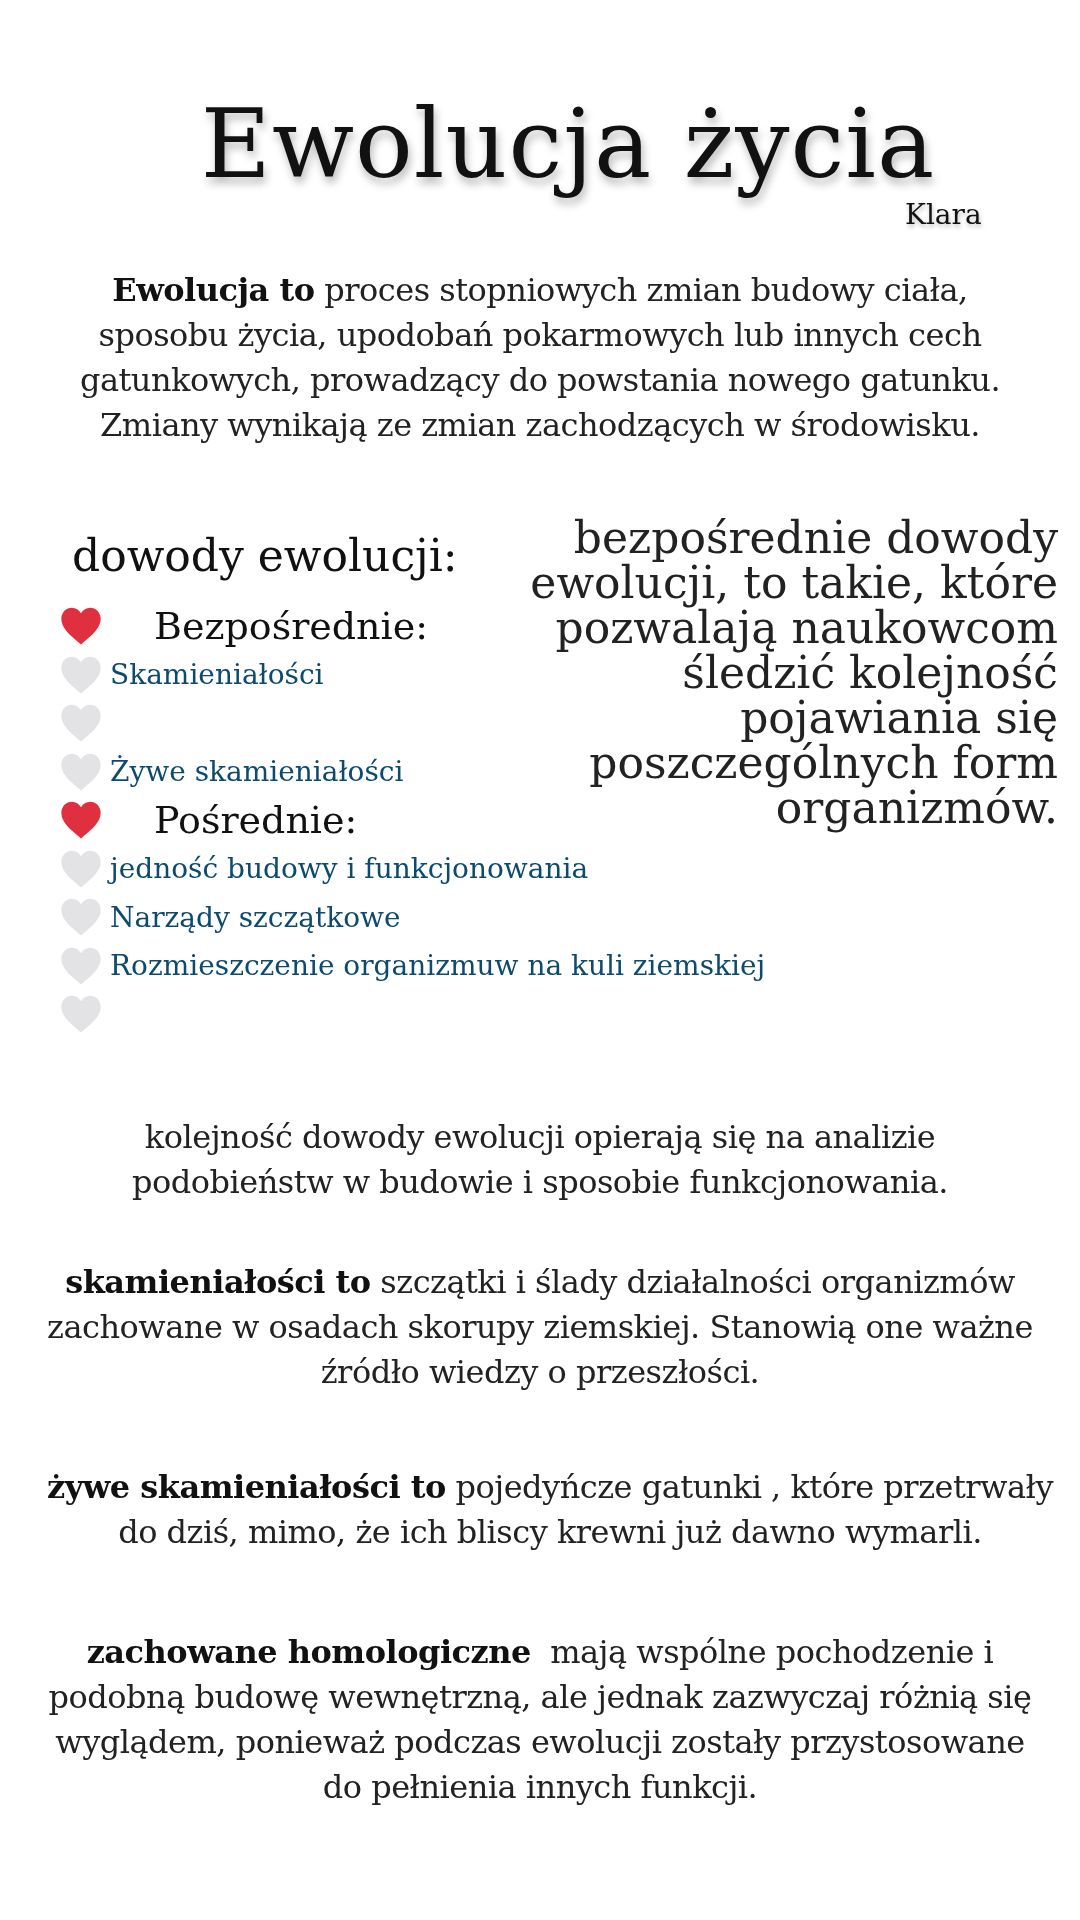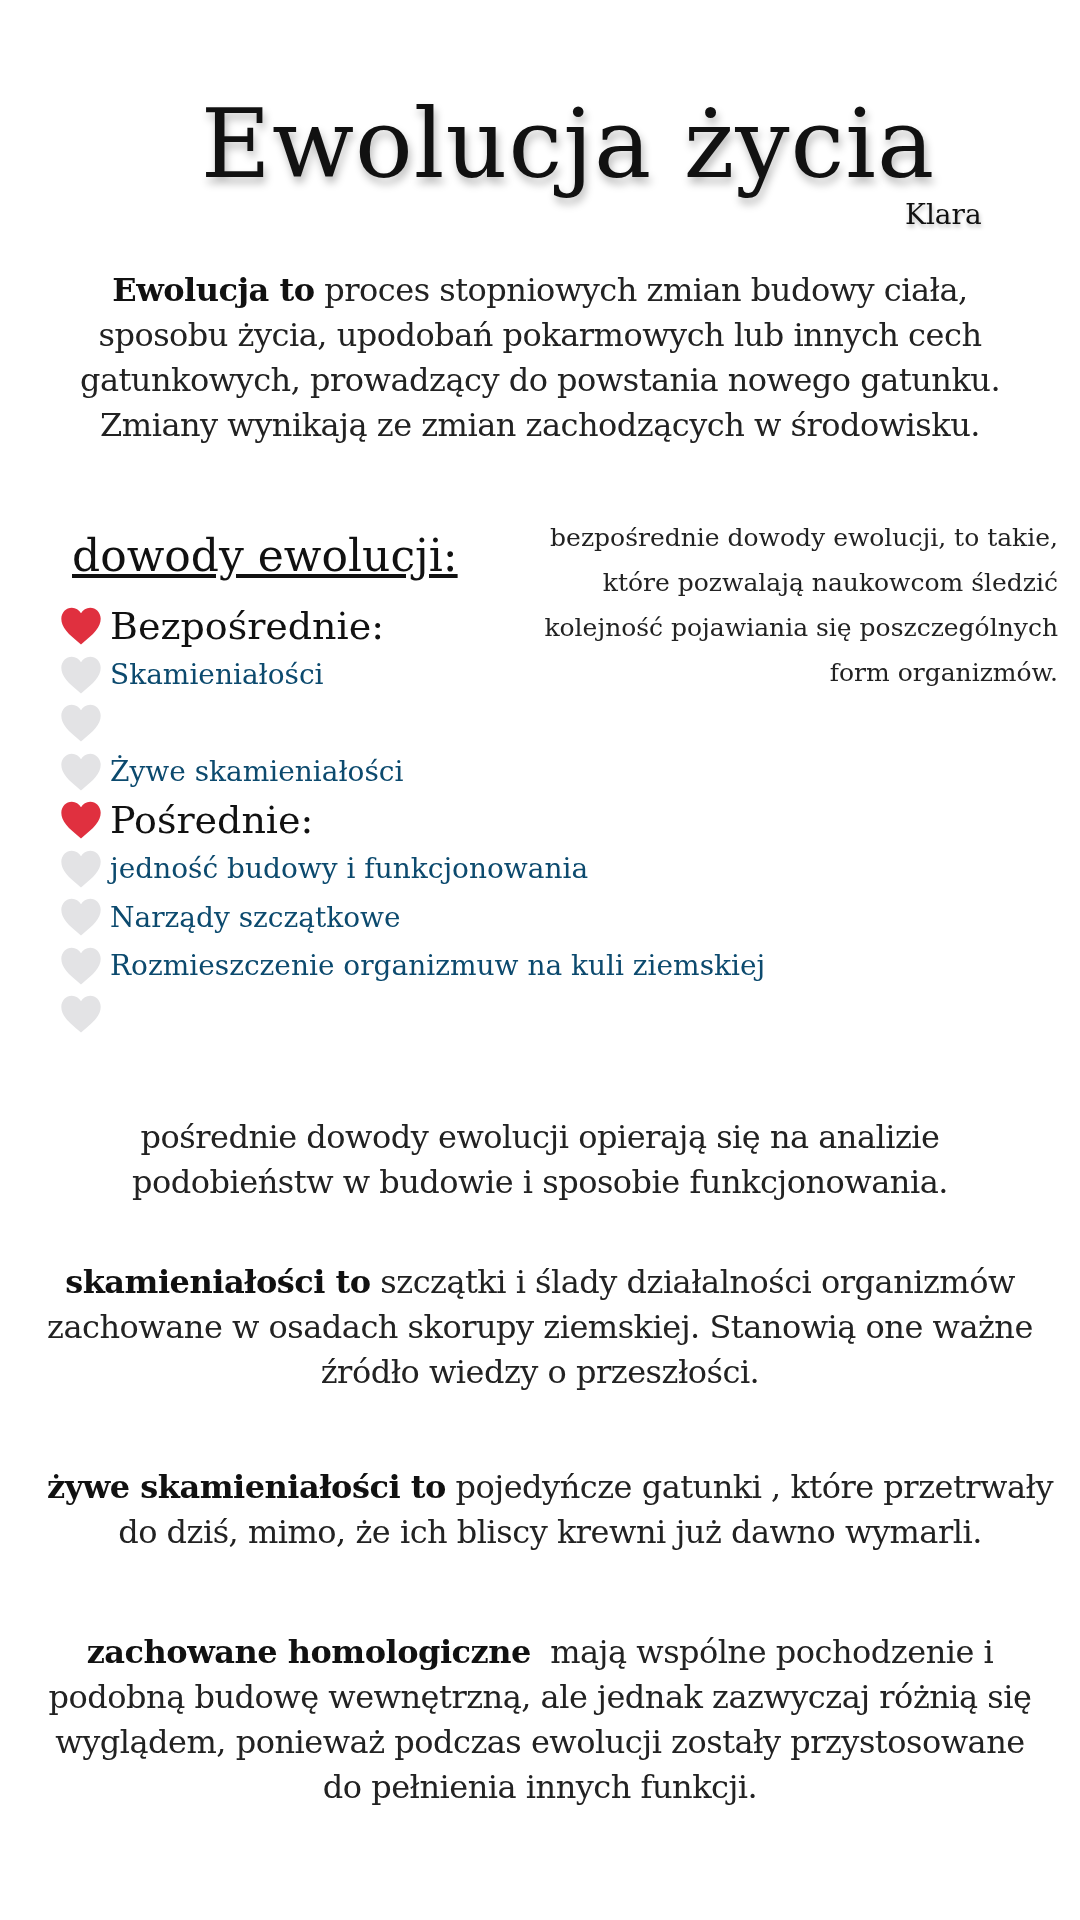--- a/index.html
+++ b/index.html
@@ -8,25 +8,25 @@
     .abs { position: absolute; }
     .title { left: 0; width: 1080px; top: 88px; text-align: center; font-size: 96px;
              font-weight: normal; letter-spacing: 1px; color: #111;
              text-shadow: 2px 6px 8px rgba(0,0,0,0.28); margin-left: 28px; }
     .author { left: 905px; top: 198px; font-size: 28px; color: #111;
               text-shadow: 1px 3px 4px rgba(0,0,0,0.25); }
     .para { font-size: 32px; line-height: 45px; color: #222; text-align: center;
             font-weight: 300; letter-spacing: -0.5px; }
     .para b { font-weight: bold; color: #111; }
     .intro { left: 60px; width: 960px; top: 268px; }
-    .heading { left: 72px; top: 530px; font-size: 44px; color: #111; text-decoration: underline; }
-    .side { left: 488px; width: 570px; top: 515px; text-align: right; font-size: 25px; line-height: 45px; color: #222; }
+    .heading { left: 72px; top: 530px; font-size: 44px; color: #111; }
+    .side { left: 488px; width: 570px; top: 515px; text-align: right; font-size: 44px; line-height: 45px; color: #222; }
     .list { left: 60px; top: 602px; }
     .li { display: flex; align-items: center; height: 48.5px; font-size: 28px; color: #0c4a6e; white-space: nowrap; }
-    .li.head { font-size: 38px; color: #111; }
+    .li.head { font-size: 38px; color: #111; gap: 44px; }
     .heart { width: 42px; height: 40px; margin-right: 8px; flex: 0 0 42px; }
     .p2 { left: 40px; width: 1000px; top: 1115px; }
     .p3 { left: 40px; width: 1000px; top: 1260px; }
     .p4 { left: 40px; width: 1020px; top: 1465px; text-align: center; }
     .p5 { left: 40px; width: 1000px; top: 1630px; }
   </style>
 </head>
 <body>
 
 <div class="abs title">Ewolucja życia</div>
@@ -85,19 +85,19 @@
       </svg>
     <span>Rozmieszczenie organizmuw na kuli ziemskiej</span>
   </div>
   <div class="li">
     <svg class="heart" viewBox="0 0 32 30">
         <path d="M16 29 C6 21 1 16 1 9.5 C1 4.5 4.8 1 9 1 C12 1 14.5 2.7 16 5.3 C17.5 2.7 20 1 23 1 C27.2 1 31 4.5 31 9.5 C31 16 26 21 16 29Z" fill="#e3e3e5"></path>
       </svg>
   </div>
 </div>
 
-<div class="abs para p2">pośrednie dowody ewolucji opierają się na analizie podobieństw w budowie i sposobie funkcjonowania.</div>
+<div class="abs para p2">kolejność dowody ewolucji opierają się na analizie podobieństw w budowie i sposobie funkcjonowania.</div>
 
 <div class="abs para p3"><b>skamieniałości to</b><span> szczątki i ślady działalności organizmów zachowane w osadach skorupy ziemskiej. Stanowią one ważne źródło wiedzy o przeszłości.</span></div>
 
 <div class="abs para p4"><b>żywe skamieniałości to</b><span> pojedyńcze gatunki , które przetrwały do dziś, mimo, że ich bliscy krewni już dawno wymarli.</span></div>
 
 <div class="abs para p5"><b>zachowane homologiczne</b><span style="white-space: pre-wrap; text-align: right;">  mają wspólne pochodzenie i podobną budowę wewnętrzną, ale jednak zazwyczaj różnią się wyglądem, ponieważ podczas ewolucji zostały przystosowane do pełnienia innych funkcji.</span></div>
 
 </body></html>

